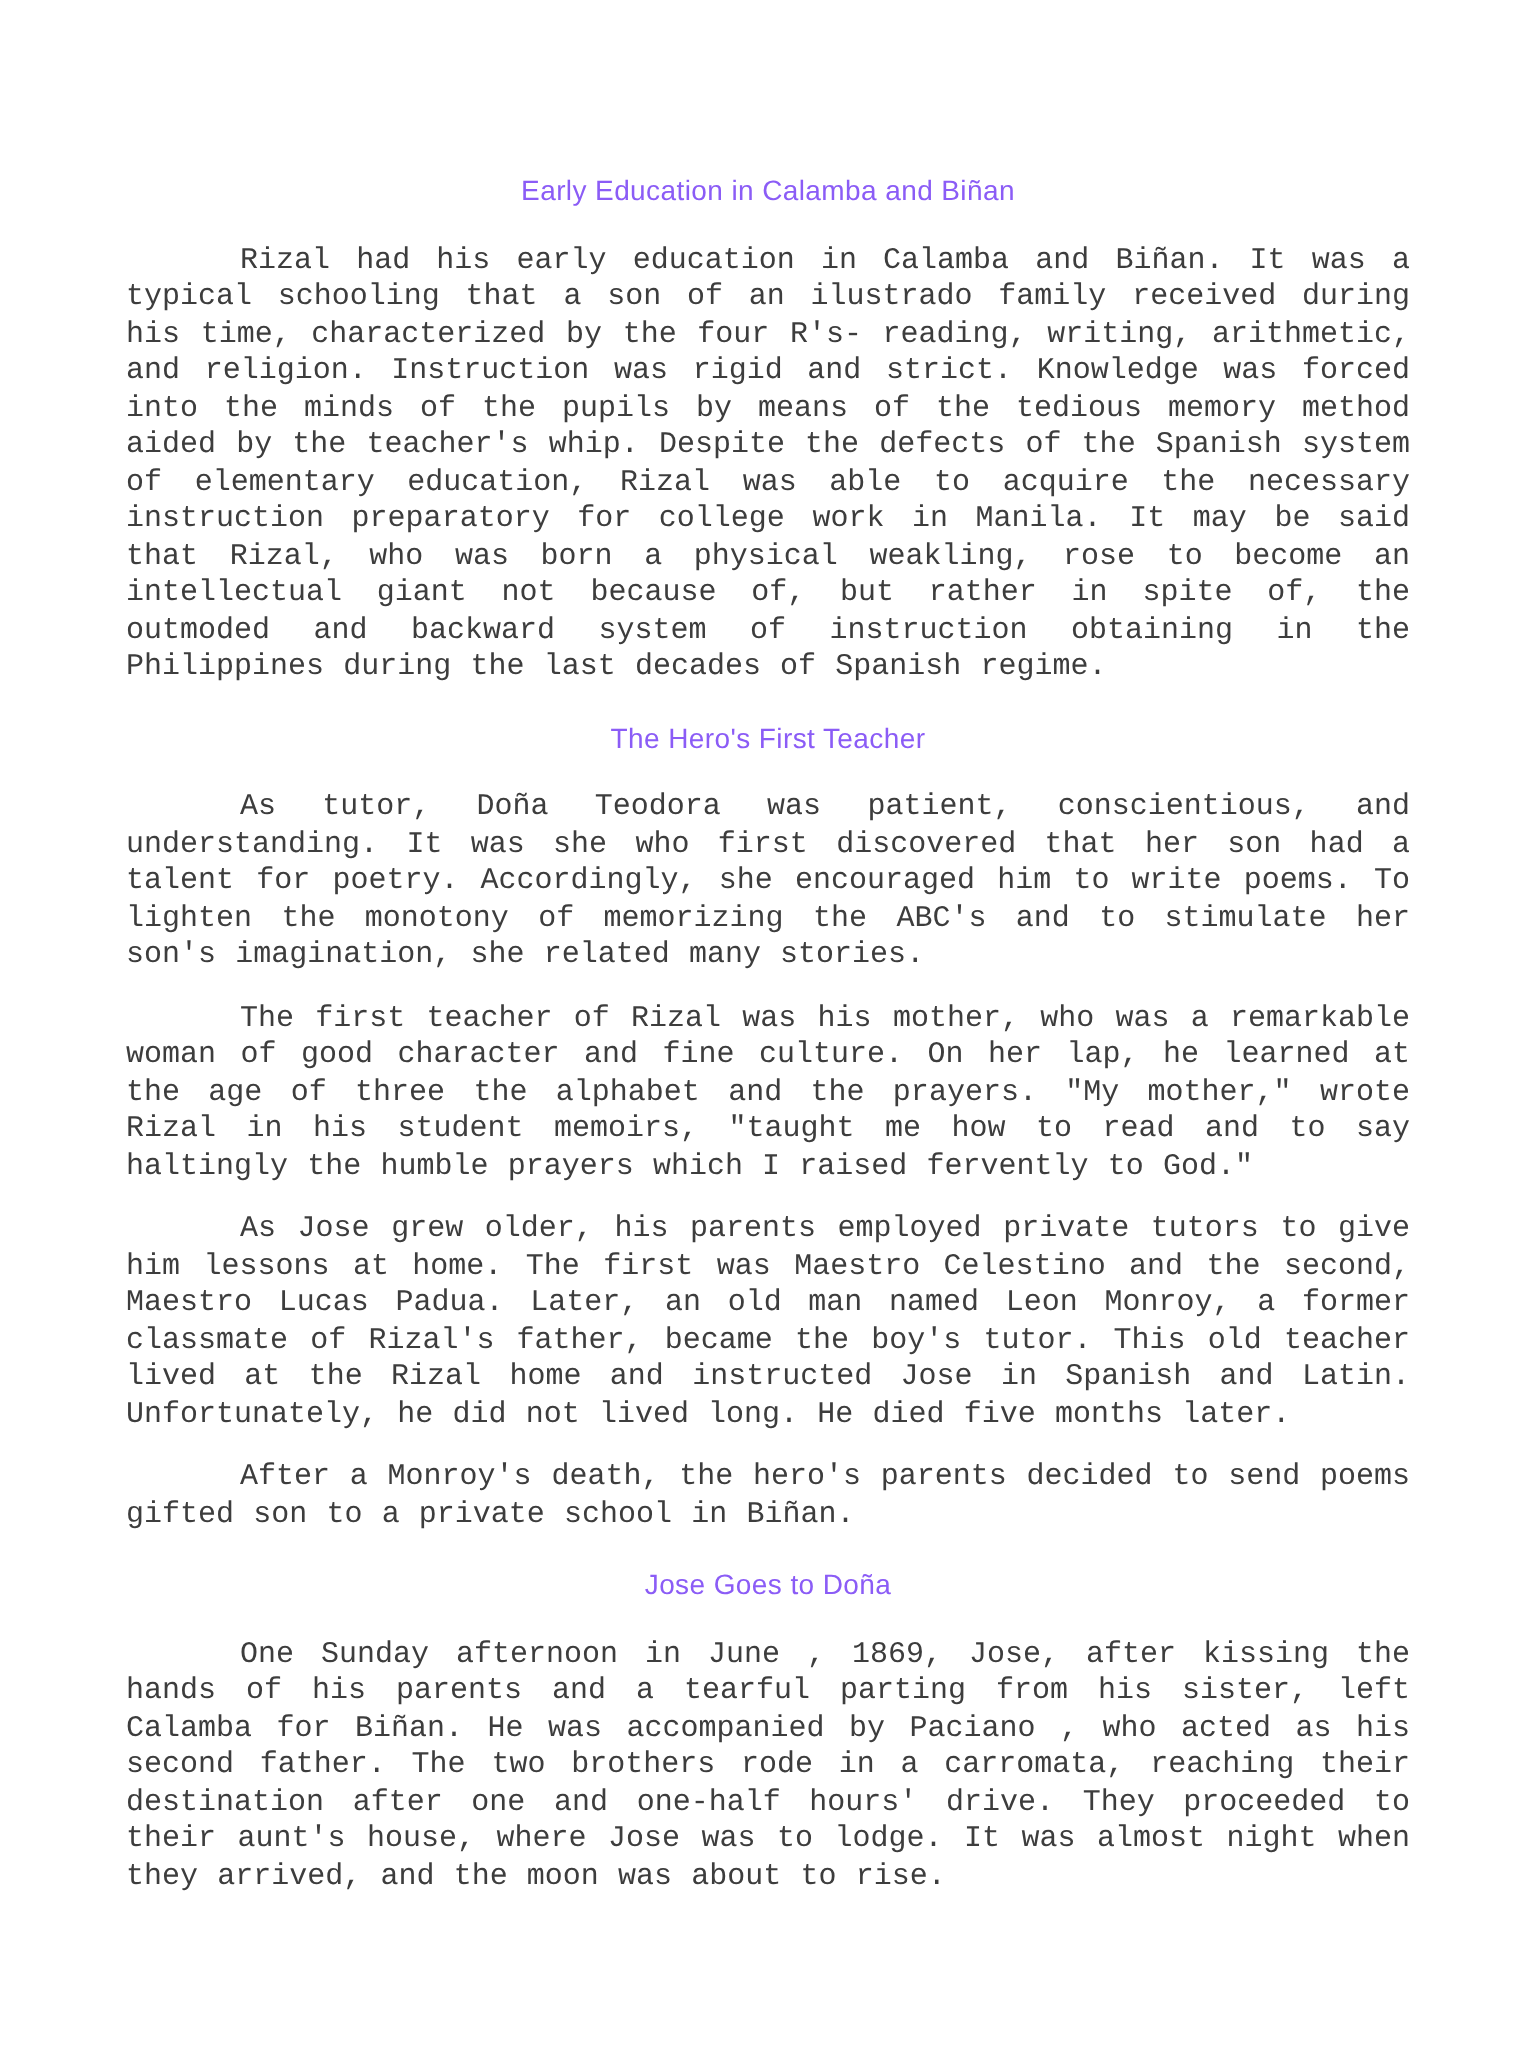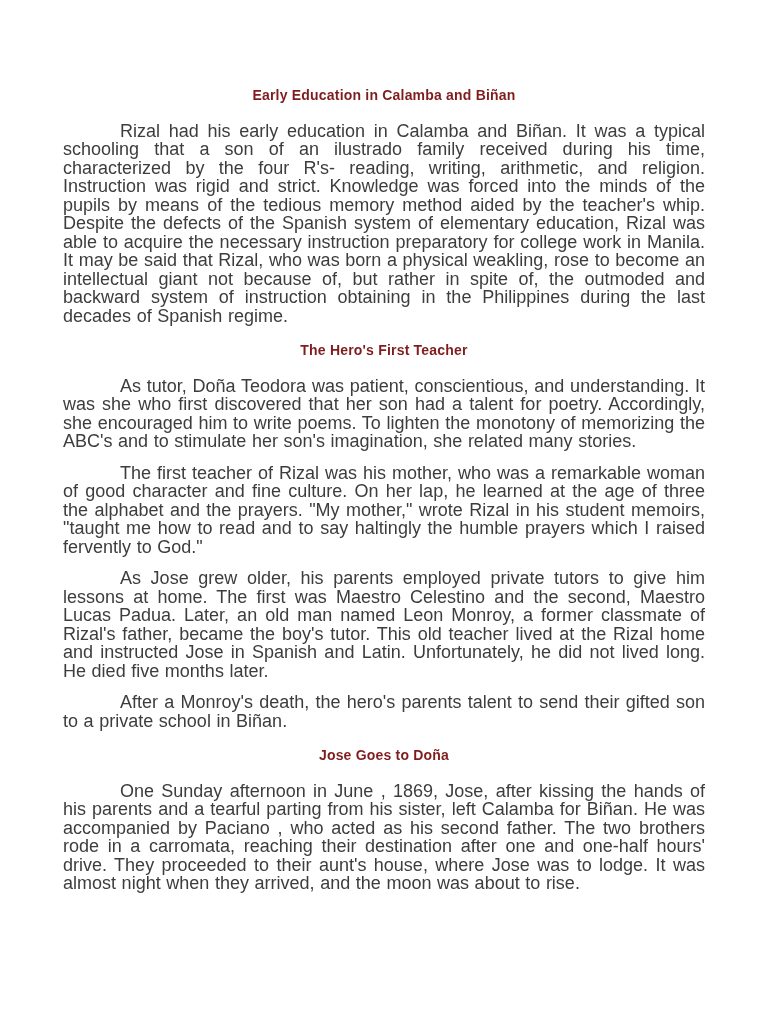--- a/index.html
+++ b/index.html
@@ -17,34 +17,35 @@
   }
   .content {
     position: absolute;
     left: 63px;
     top: 86px;
     width: 642px;
     color: #3d3d3d;
   }
   .content h2 {
     font-size: 14px;
-    font-weight: bold;
+    font-weight: normal;
     text-align: center;
-    color: #7f1d1d;
+    color: #8b5cf6;
     line-height: 18.5px;
     margin: 0 0 17px 0;
     letter-spacing: 0.2px;
   }
   .content p {
-    font-size: 18px;
+    font-size: 15px;
     line-height: 18.5px;
     text-align: justify;
     text-indent: 57px;
     margin: 0 0 13px 0;
     word-spacing: 0.6px;
+    font-family: Liberation Mono, monospace;
   }
   .content h2.spaced-top {
     margin-top: 16px;
   }
 </style>
 </head>
 <body>
 
 <div class="page">
   <div class="content">
@@ -54,21 +55,21 @@
     <p>Rizal had his early education in Calamba and Biñan. It was a typical schooling that a son of an ilustrado family received during his time, characterized by the four R's- reading, writing, arithmetic, and religion. Instruction was rigid and strict. Knowledge was forced into the minds of the pupils by means of the tedious memory method aided by the teacher's whip. Despite the defects of the Spanish system of elementary education, Rizal was able to acquire the necessary instruction preparatory for college work in Manila. It may be said that Rizal, who was born a physical weakling, rose to become an intellectual giant not because of, but rather in spite of, the outmoded and backward system of instruction obtaining in the Philippines during the last decades of Spanish regime.</p>
 
     <h2 class="spaced-top">The Hero's First Teacher</h2>
 
     <p>As tutor, Doña Teodora was patient, conscientious, and understanding. It was she who first discovered that her son had a talent for poetry. Accordingly, she encouraged him to write poems. To lighten the monotony of memorizing the ABC's and to stimulate her son's imagination, she related many stories.</p>
 
     <p>The first teacher of Rizal was his mother, who was a remarkable woman of good character and fine culture. On her lap, he learned at the age of three the alphabet and the prayers. "My mother," wrote Rizal in his student memoirs, "taught me how to read and to say haltingly the humble prayers which I raised fervently to God."</p>
 
     <p>As Jose grew older, his parents employed private tutors to give him lessons at home. The first was Maestro Celestino and the second, Maestro Lucas Padua. Later, an old man named Leon Monroy, a former classmate of Rizal's father, became the boy's tutor. This old teacher lived at the Rizal home and instructed Jose in Spanish and Latin. Unfortunately, he did not lived long. He died five months later.</p>
 
-    <p>After a Monroy's death, the hero's parents talent to send their gifted son to a private school in Biñan.</p>
+    <p>After a Monroy's death, the hero's parents decided to send poems gifted son to a private school in Biñan.</p>
 
     <h2 class="spaced-top">Jose Goes to Doña</h2>
 
     <p>One Sunday afternoon in June , 1869, Jose, after kissing the hands of his parents and a tearful parting from his sister, left Calamba for Biñan. He was accompanied by Paciano , who acted as his second father. The two brothers rode in a carromata, reaching their destination after one and one-half hours' drive. They proceeded to their aunt's house, where Jose was to lodge. It was almost night when they arrived, and the moon was about to rise.</p>
 
 
   </div>
 </div>
 
 </body></html>

